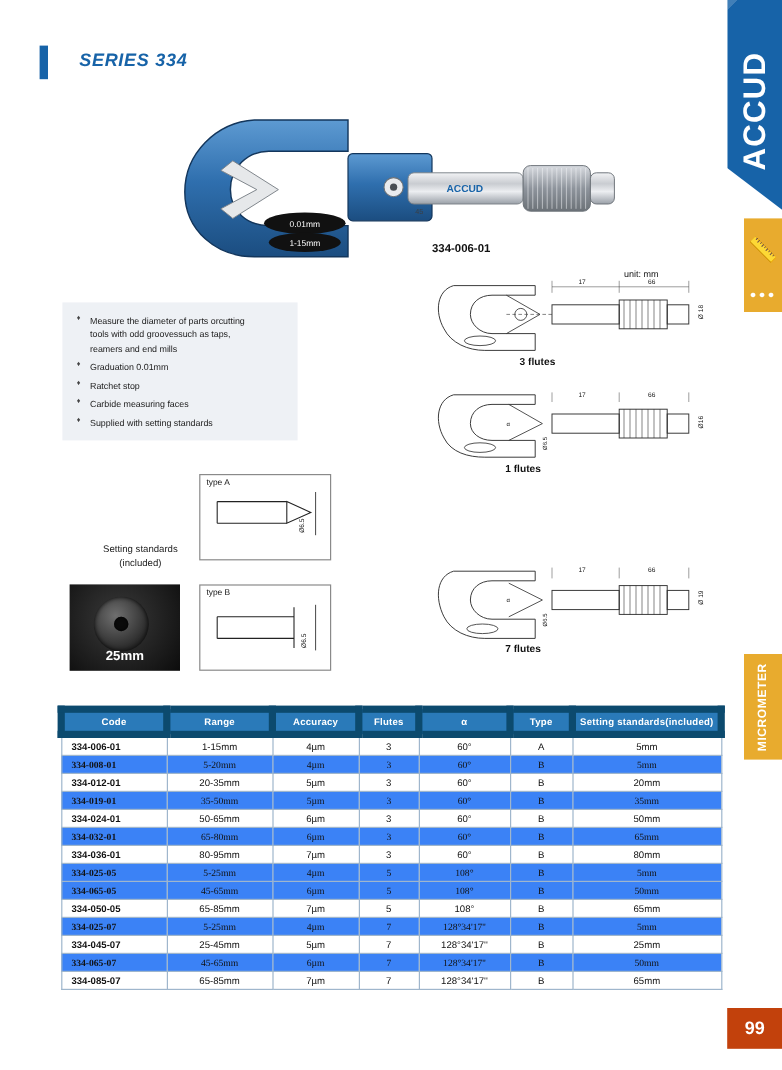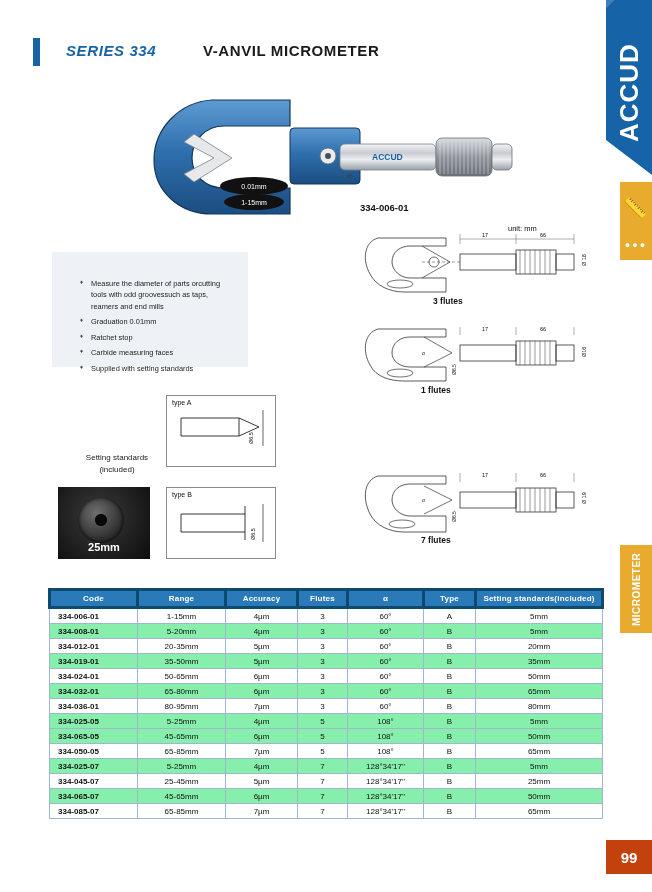--- a/index.html
+++ b/index.html
@@ -82,21 +82,21 @@
   .hero-code {
     position:absolute; left:360px; top:202px;
     font-size:9.5px; font-weight:bold; color:#111;
   }
 
   
   .features {
     position:absolute; left:52px; top:252px; width:196px; height:115px;
     background:#eef1f5; padding:10px 10px 8px 12px;
   }
-  .features ul { margin:16px; padding:0; list-style:none; }
+  .features ul { margin:0; padding:0; list-style:none; }
   .features li {
     position:relative; padding-left:11px; margin-bottom:4px;
     font-size:7.4px; color:#222; line-height:1.55;
   }
   .features li:before {
     content:"\2666"; position:absolute; left:0; top:0; font-size:6px; color:#444;
   }
   .features li .cont { display:block; padding-left:0; }
 
   
@@ -124,42 +124,42 @@
   }
 
   
   .typebox { position:absolute; border:1px solid #8a8a8a; background:#fff; }
   .typebox .tlabel { position:absolute; left:5px; top:3px; font-size:7px; color:#111; }
   .tA { left:166px; top:395px; width:110px; height:72px; }
   .tB { left:166px; top:487px; width:110px; height:72px; }
 
   
   .unit-label {
-    position:absolute; left:508px; top:224px; font-size:7.5px; color:#111;
+    position:absolute; left:520px; top:224px; font-size:7.5px; color:#111;
   }
   .flute-cap {
     position:absolute; font-size:8.5px; font-weight:bold; color:#111;
   }
   .cap3 { left:433px; top:296px; }
   .cap5 { left:421px; top:385px; }
   .cap7 { left:421px; top:535px; }
 
   
   .table-wrap { position:absolute; left:48px; top:588px; width:556px; }
   table { border-collapse:collapse; width:100%; }
   th {
     background:#2a7ab9; color:#fff; font-size:8px; font-weight:bold;
-    border:3px solid #0c4a6e; padding:3px 2px; text-align:center;
+    border:6px solid #0c4a6e; padding:3px 2px; text-align:center;
     letter-spacing:.2px;
   }
   td {
     border:1px solid #9fb6cc; font-size:8px; color:#111;
     padding:2.5px 2px; text-align:center; background:#fff;
   }
-  tr.alt td { background:#86efac; }
+  tr.alt td { background:#3b82f6;font-family:Liberation Serif, serif; }
   td.code { font-weight:bold; text-align:left; padding-left:8px; }
   .col-code{width:88px;} .col-range{width:88px;} .col-acc{width:72px;}
   .col-flutes{width:50px;} .col-alpha{width:76px;} .col-type{width:52px;}
 </style>
 </head>
 <body>
 
 <div class="right-rail">
   <div class="rail-top">
     <div class="diag"></div>
@@ -174,21 +174,20 @@
   <div class="rail-tab tab-label">
     <div class="vtext">MICROMETER</div>
   </div>
 
   <div class="page-num">99</div>
 </div>
 
 <div class="header">
   <div class="hdr-bar"></div>
   <div class="series">SERIES 334</div>
-  <div class="title">V-ANVIL MICROMETER</div>
 </div>
 
 <div class="hero">
   <svg width="380" height="130" viewBox="0 0 380 130">
     <defs>
       <linearGradient id="frameG" x1="0" y1="0" x2="0" y2="1">
         <stop offset="0%" stop-color="#5d9ad2"></stop>
         <stop offset="45%" stop-color="#2f6fae"></stop>
         <stop offset="100%" stop-color="#1b4d80"></stop>
       </linearGradient>

